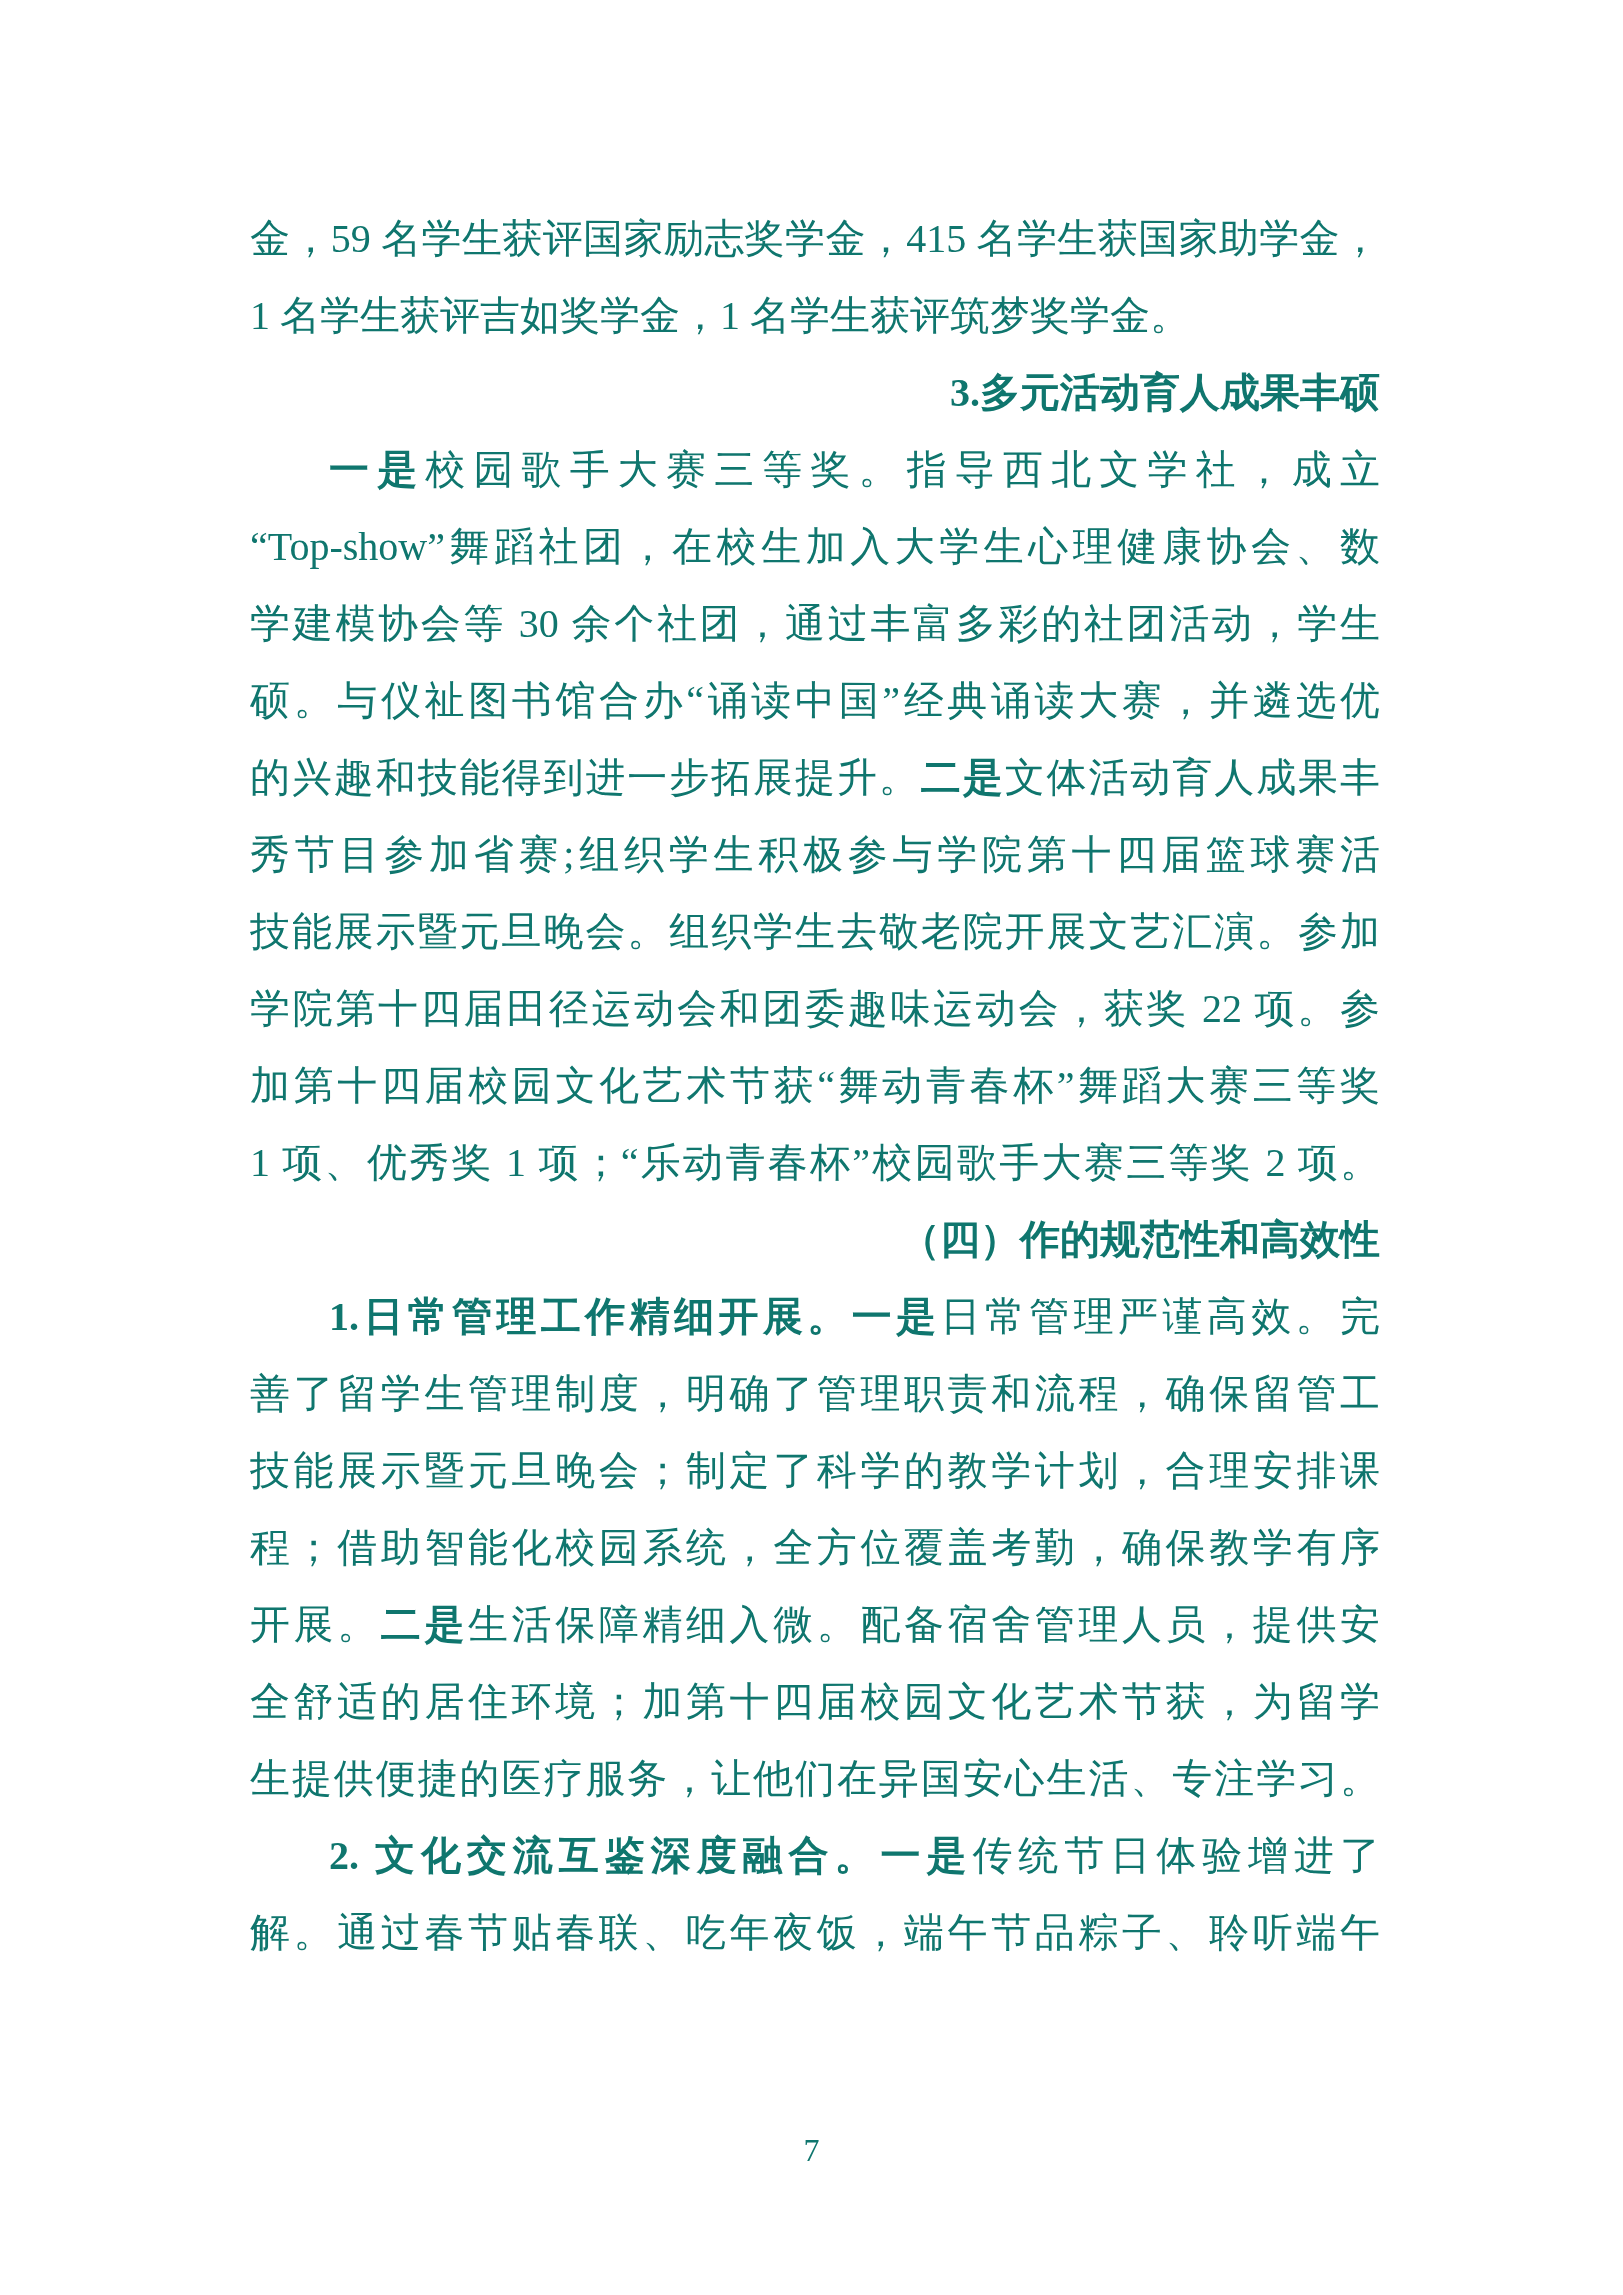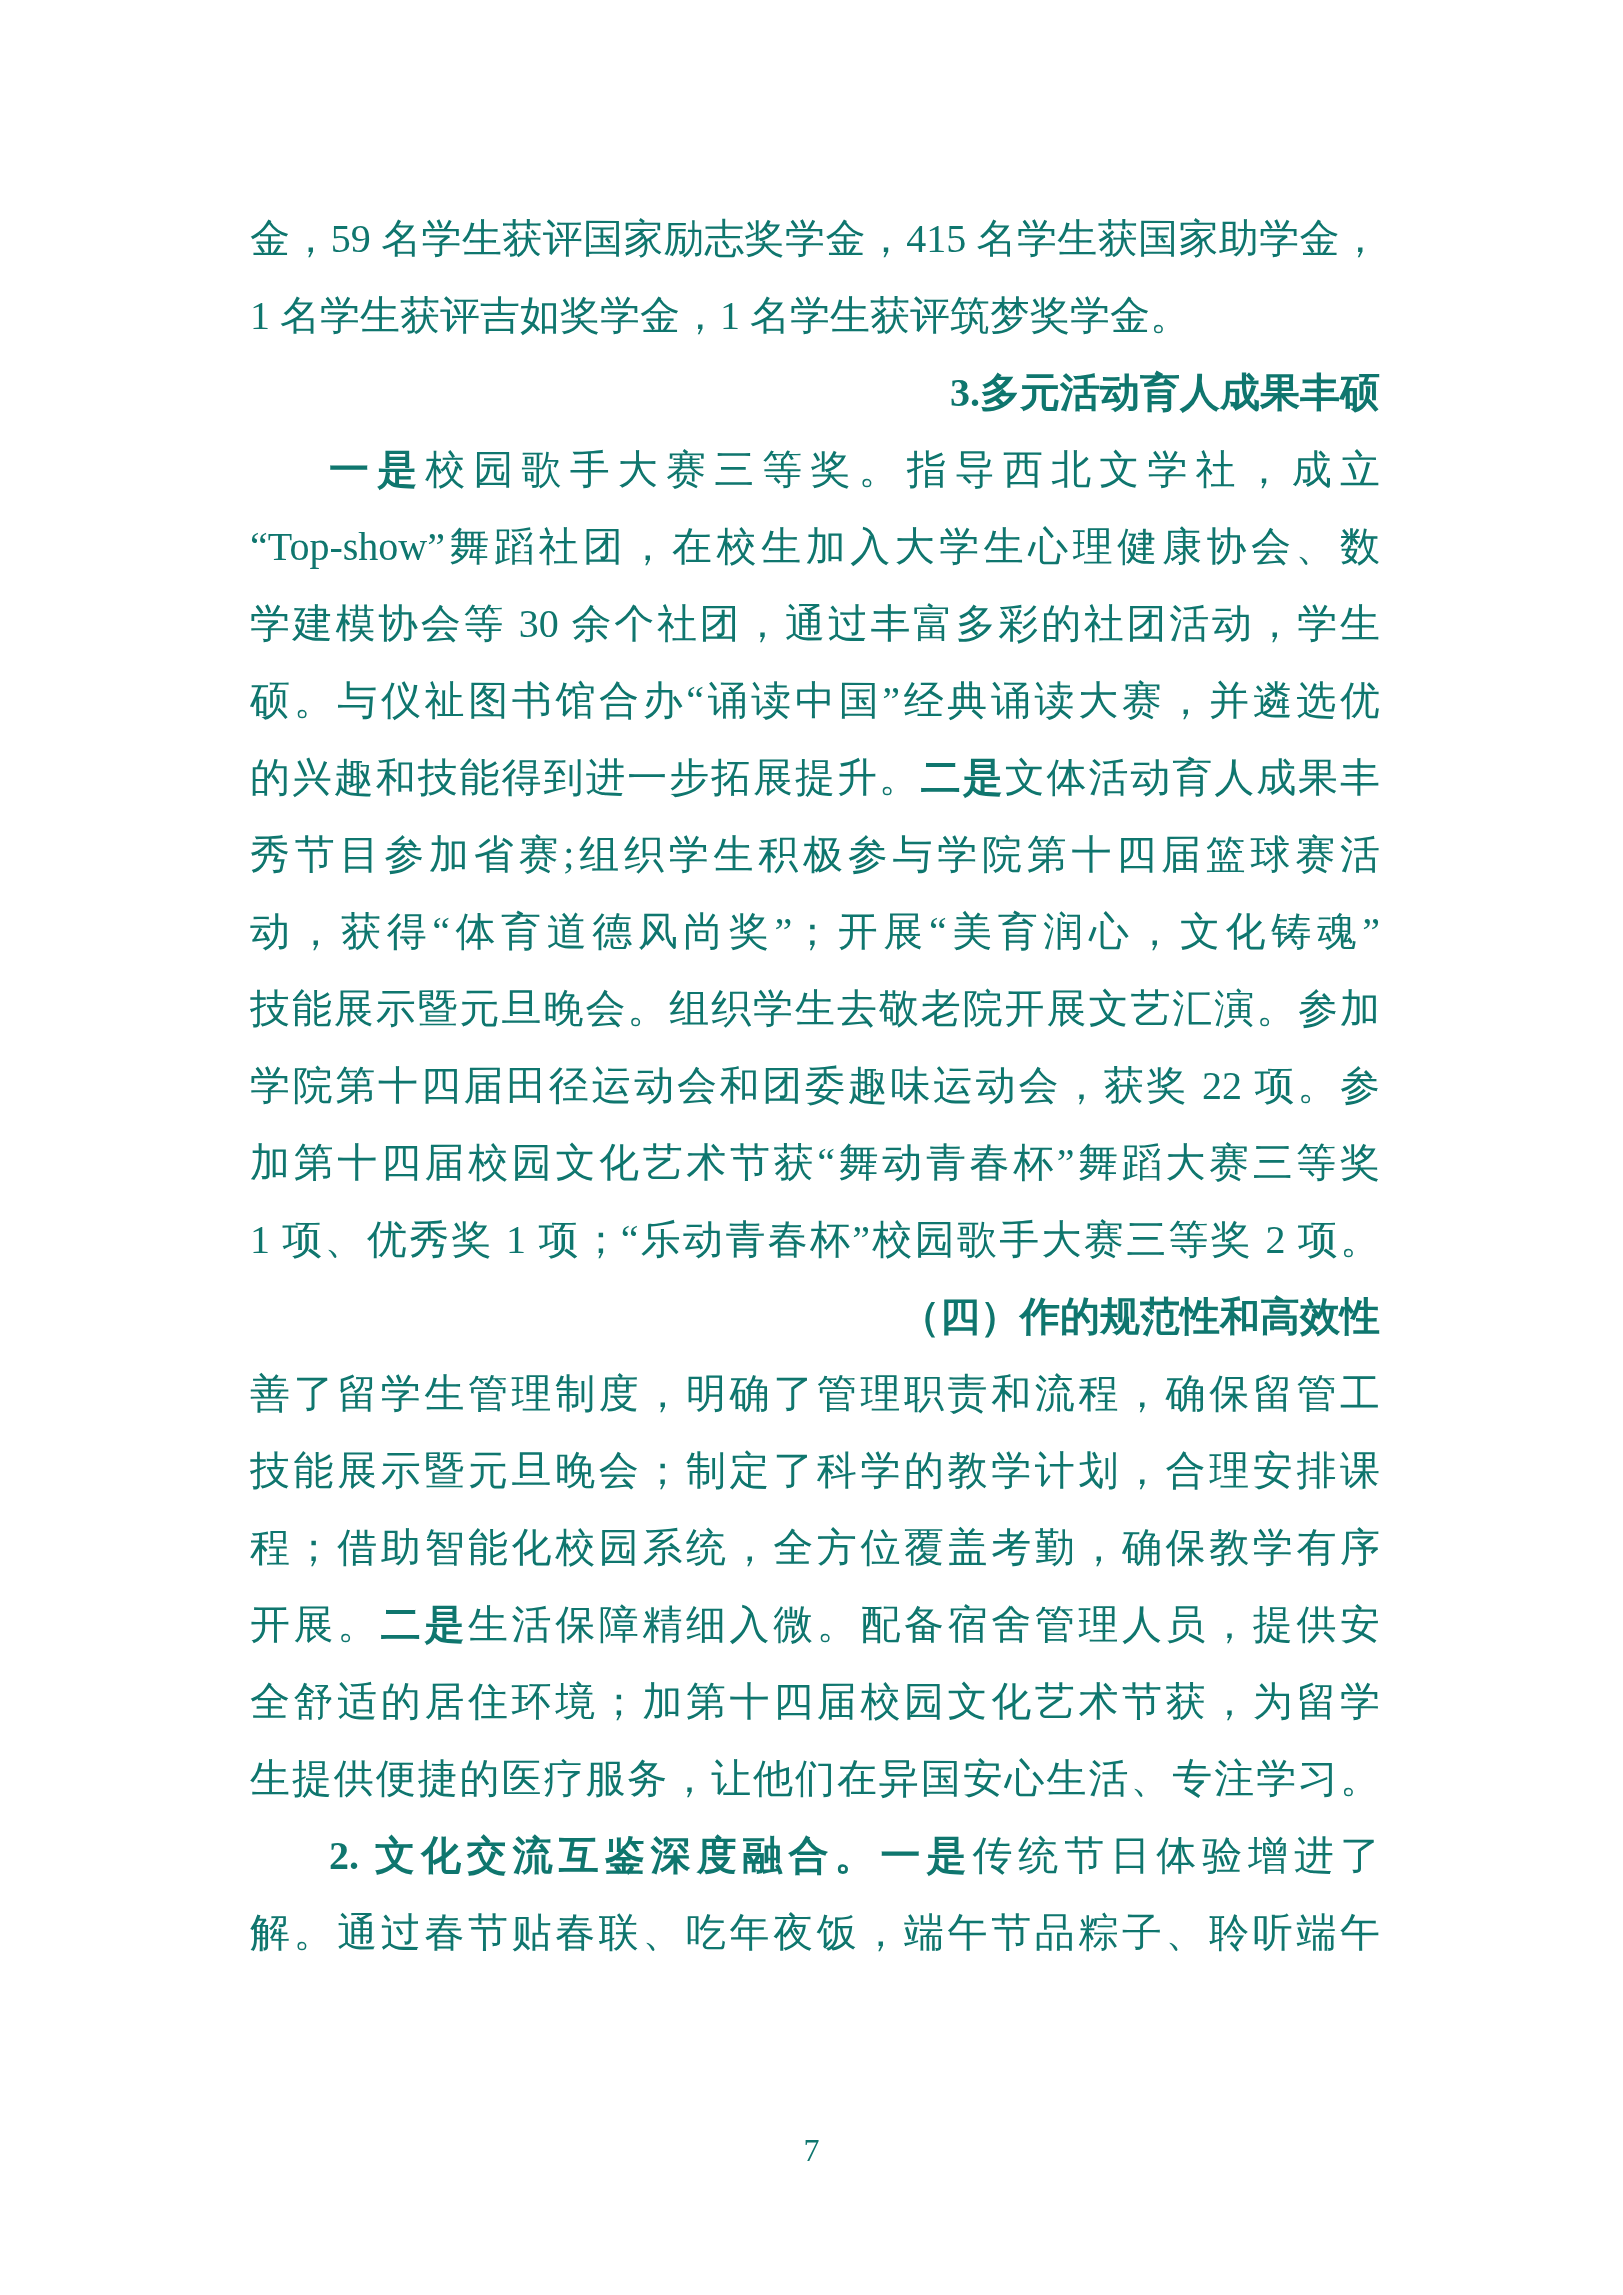--- a/index.html
+++ b/index.html
@@ -60,26 +60,26 @@
   <div class="content">
       <div class="line justify"><span class="seg">金，59 名学生获评国家励志奖学金，415 名学生获国家助学金，</span></div>
       <div class="line"><span class="seg">1 名学生获评吉如奖学金，1 名学生获评筑梦奖学金。</span></div>
       <div class="line indent"><span class="seg bold">3.多元活动育人成果丰硕</span></div>
       <div class="line justify indent"><span class="seg bold">一是</span><span class="seg">校园歌手大赛三等奖。指导西北文学社，成立</span></div>
       <div class="line justify"><span class="seg">“Top-show”舞蹈社团，在校生加入大学生心理健康协会、数</span></div>
       <div class="line justify"><span class="seg">学建模协会等 30 余个社团，通过丰富多彩的社团活动，学生</span></div>
       <div class="line justify"><span class="seg">硕。与仪祉图书馆合办“诵读中国”经典诵读大赛，并遴选优</span></div>
       <div class="line justify"><span class="seg">的兴趣和技能得到进一步拓展提升。</span><span class="seg bold">二是</span><span class="seg">文体活动育人成果丰</span></div>
       <div class="line justify"><span class="seg">秀节目参加省赛;组织学生积极参与学院第十四届篮球赛活</span></div>
-      <div class="line justify"><span class="seg">动，获得“体育道德风尚奖”；开展“美育润心，文化铸魂”</span></div>
       <div class="line justify"><span class="seg">技能展示暨元旦晚会。组织学生去敬老院开展文艺汇演。参加</span></div>
       <div class="line justify"><span class="seg">学院第十四届田径运动会和团委趣味运动会，获奖 22 项。参</span></div>
       <div class="line justify"><span class="seg">加第十四届校园文化艺术节获“舞动青春杯”舞蹈大赛三等奖</span></div>
       <div class="line justify"><span class="seg">1 项、优秀奖 1 项；“乐动青春杯”校园歌手大赛三等奖 2 项。</span></div>
       <div class="line indent"><span class="seg bold">（四）作的规范性和高效性</span></div>
+      <div class="line justify indent"><span class="seg bold">1.日常管理工作精细开展。一是</span><span class="seg">日常管理严谨高效。完</span></div>
       <div class="line justify"><span class="seg">善了留学生管理制度，明确了管理职责和流程，确保留管工</span></div>
       <div class="line justify"><span class="seg">技能展示暨元旦晚会；制定了科学的教学计划，合理安排课</span></div>
       <div class="line justify"><span class="seg">程；借助智能化校园系统，全方位覆盖考勤，确保教学有序</span></div>
       <div class="line justify"><span class="seg">开展。</span><span class="seg bold">二是</span><span class="seg">生活保障精细入微。配备宿舍管理人员，提供安</span></div>
       <div class="line justify"><span class="seg">全舒适的居住环境；加第十四届校园文化艺术节获，为留学</span></div>
       <div class="line justify"><span class="seg">生提供便捷的医疗服务，让他们在异国安心生活、专注学习。</span></div>
       <div class="line justify indent"><span class="seg bold">2. 文化交流互鉴深度融合。一是</span><span class="seg">传统节日体验增进了</span></div>
       <div class="line justify"><span class="seg">解。通过春节贴春联、吃年夜饭，端午节品粽子、聆听端午</span></div>
     </div>
   <div class="page-number">7</div>

